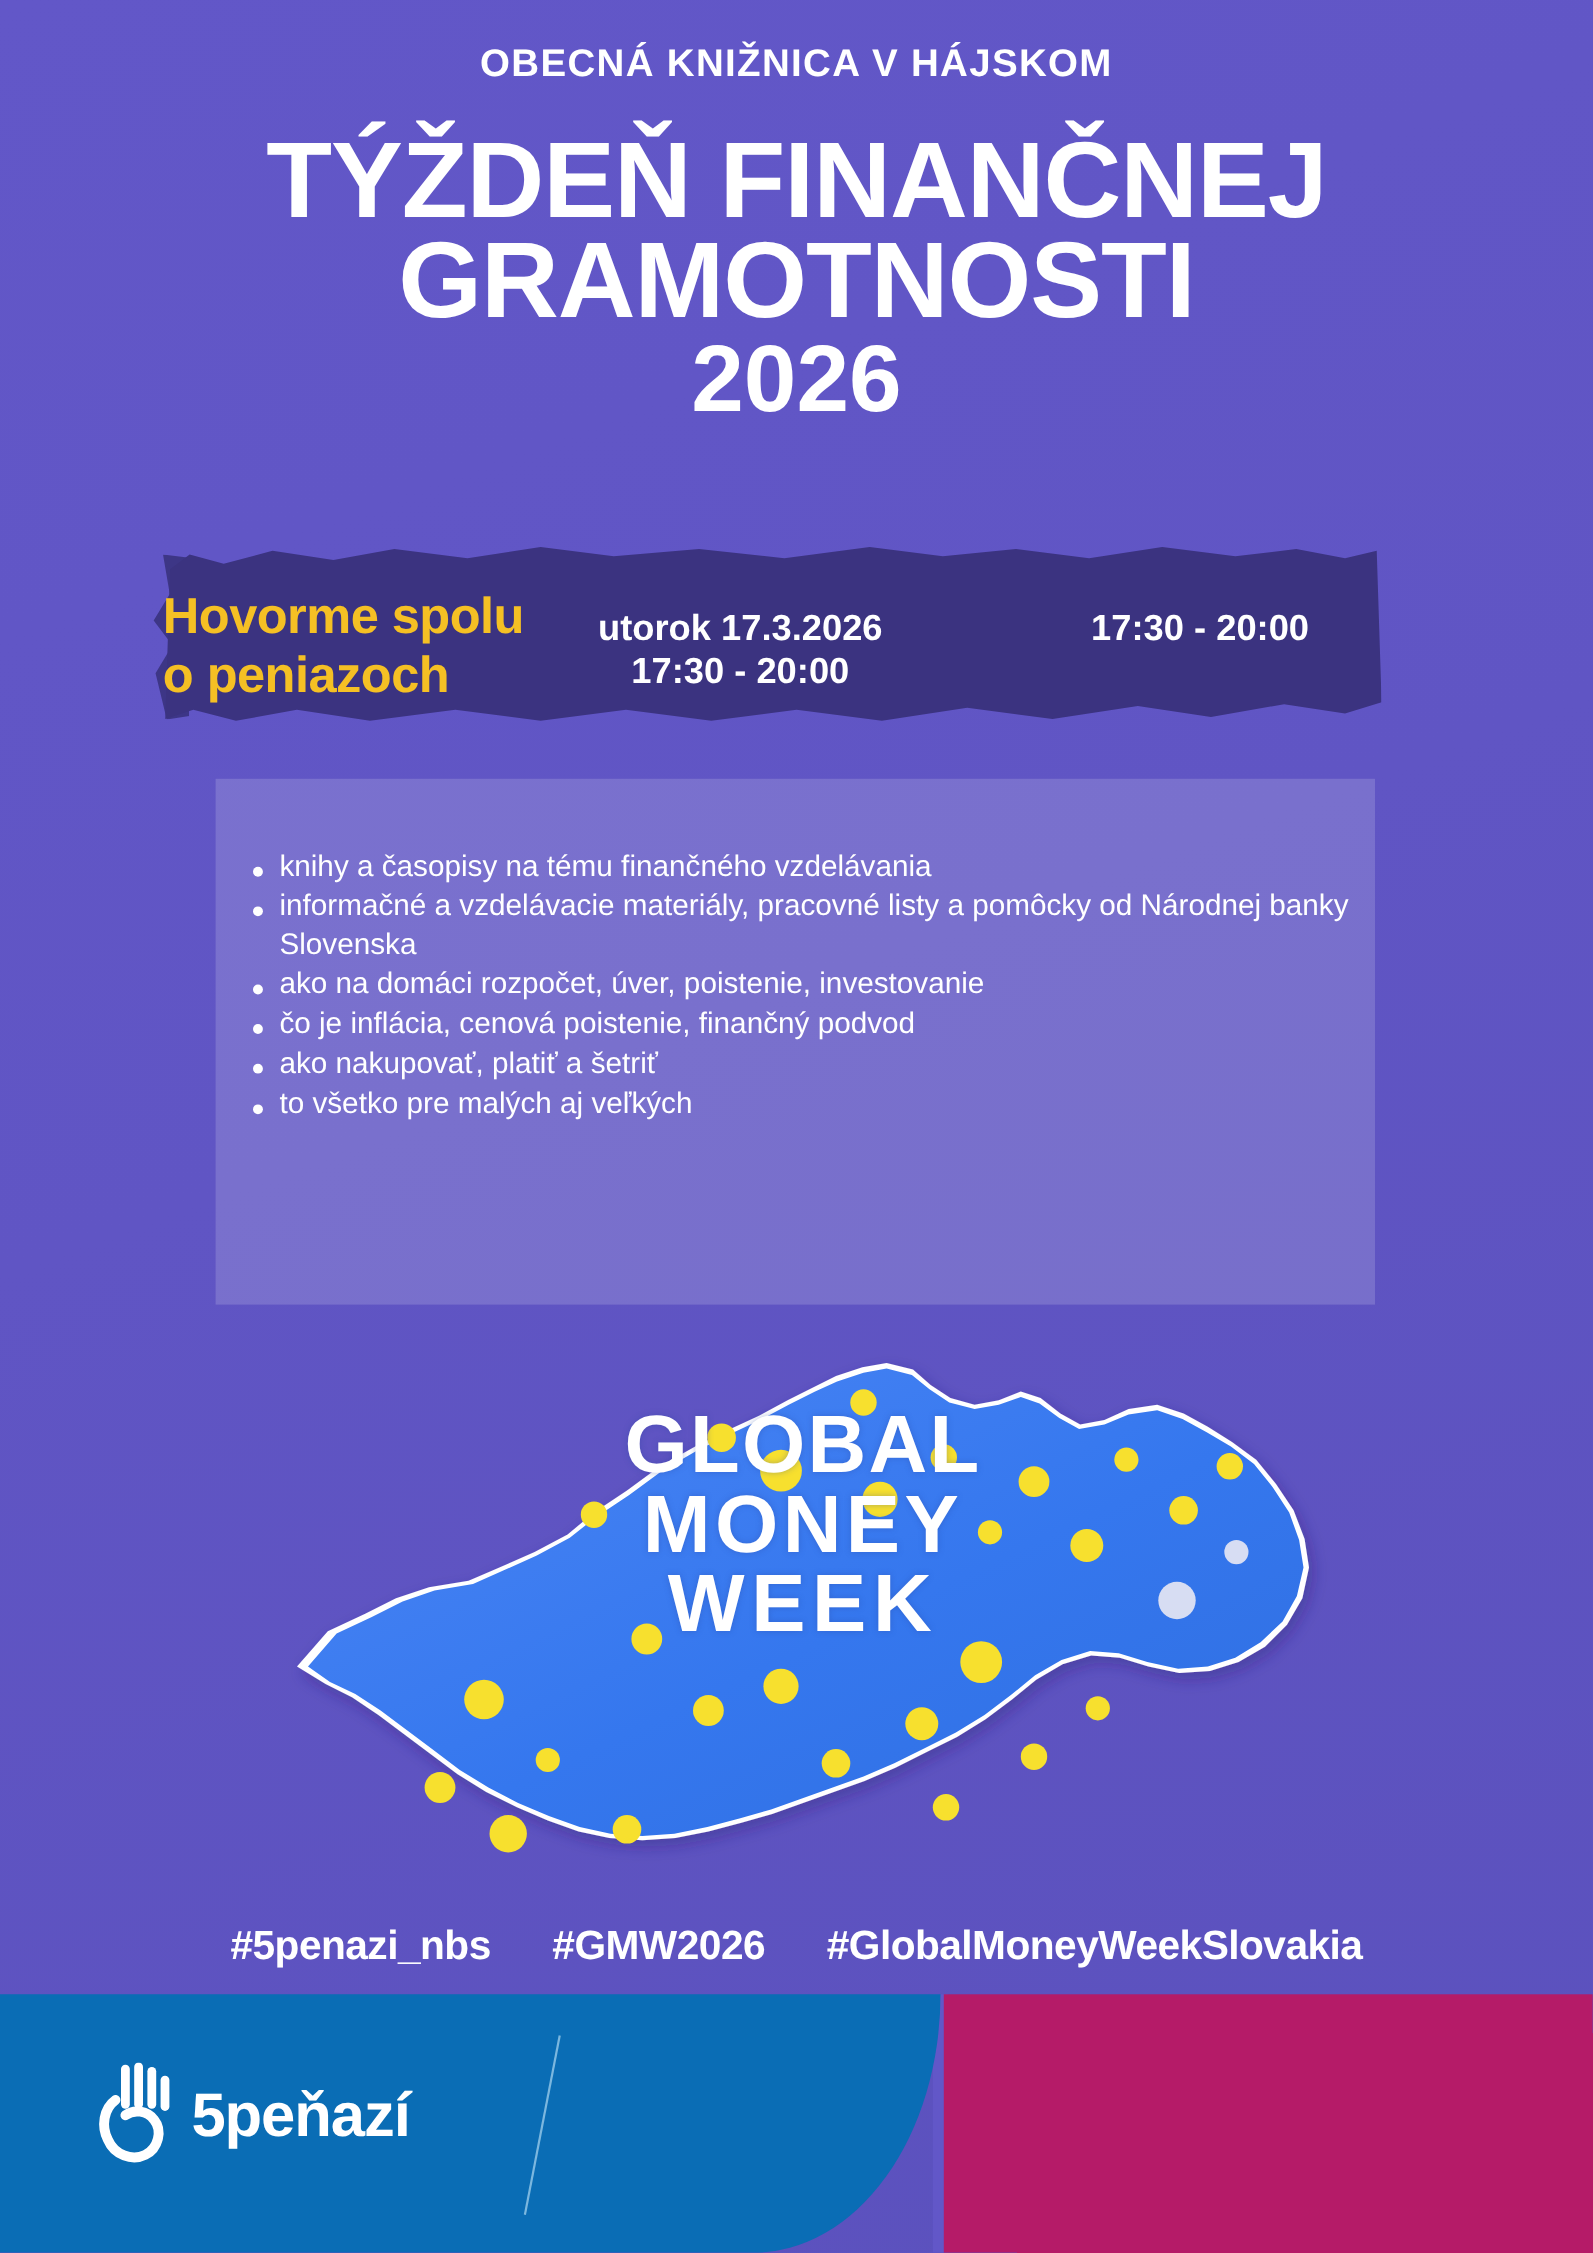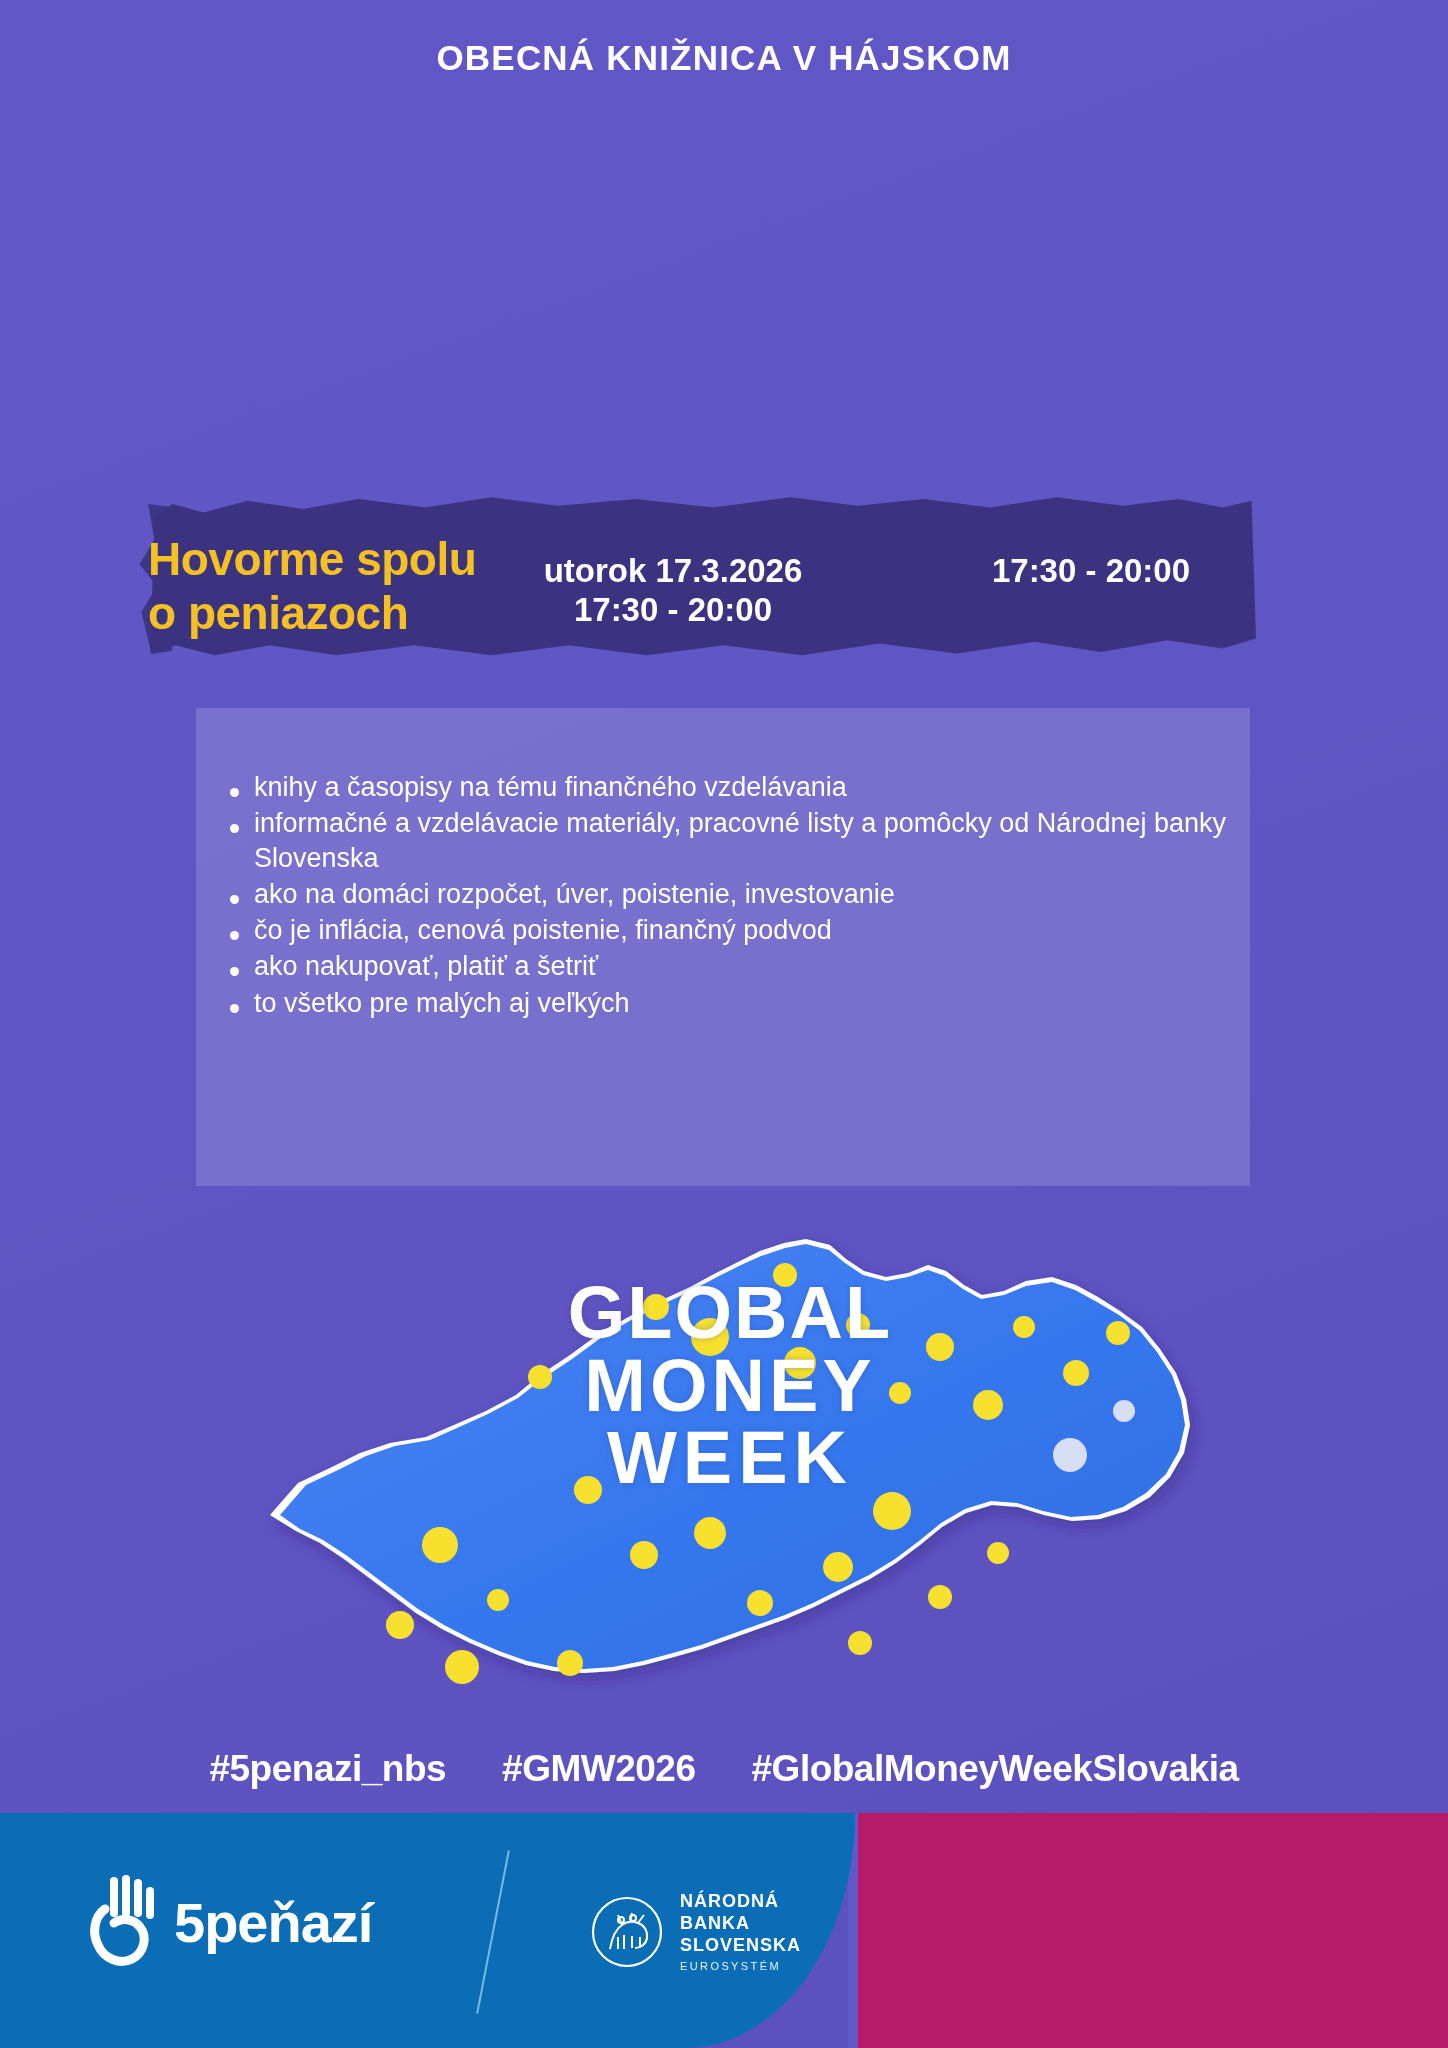--- a/index.html
+++ b/index.html
@@ -191,20 +191,25 @@
   .nbs-text { color:#ffffff; font-size:18px; font-weight:bold; line-height:1.22; letter-spacing:1px;}
   .nbs-text .euro { font-size:11px; font-weight:normal; letter-spacing:2.4px; opacity:.92; margin-top:3px;}
 </style>
 </head>
 <body>
 
 <div class="poster">
 
   <div class="org-line">OBECNÁ KNIŽNICA V HÁJSKOM</div>
 
+  <div class="main-title">
+    <span class="l1">TÝŽDEŇ FINANČNEJ</span>
+    <span class="l2">GRAMOTNOSTI</span>
+    <span class="l3">2026</span>
+  </div>
 
   <div class="brush-banner">
     <div class="brush-tail"></div>
     <div class="brush-bg"></div>
     <div class="banner-inner">
       <div class="banner-headline">Hovorme spolu o peniazoch</div>
       <div class="banner-dates">
         <div class="date-col">
           <span class="d-day">utorok 17.3.2026</span>
           <span class="d-time">17:30 - 20:00</span>
@@ -318,36 +323,20 @@
             <rect x="46" y="4" width="8" height="38" rx="4"></rect>
             <rect x="58" y="12" width="8" height="32" rx="4"></rect>
           </g>
           <path fill="none" stroke="#ffffff" stroke-width="9" stroke-linecap="round" d="M17,34 C6,42 4,58 10,70 C16,84 32,90 44,84 C56,78 60,62 52,52 C46,44 34,42 26,48"></path>
         </svg>
         <div class="logo-5p-text">5peňazí</div>
       </div>
 
       <div class="footer-divider"></div>
 
-      <div class="nbs-logo">
-        <svg class="nbs-seal" viewBox="0 0 78 78">
-          <circle cx="39" cy="39" r="34" fill="none" stroke="#ffffff" stroke-width="2.2"></circle>
-          <path fill="none" stroke="#ffffff" stroke-width="2" d="M22,56 C24,44 28,36 34,32 C38,29 44,28 50,30 C56,32 60,38 59,45
-                   C58,51 53,55 47,55 M30,56 L30,44 M36,56 L36,42 M44,55 L44,43
-                   M52,54 L52,44 M34,32 L30,22 M42,30 L44,20 M50,30 L56,22"></path>
-          <circle cx="33" cy="27" r="3" fill="none" stroke="#ffffff" stroke-width="2"></circle>
-          <circle cx="45" cy="25" r="3" fill="none" stroke="#ffffff" stroke-width="2"></circle>
-        </svg>
-        <div class="nbs-text">
-          <div>NÁRODNÁ</div>
-          <div>BANKA</div>
-          <div>SLOVENSKA</div>
-          <div class="euro">EUROSYSTÉM</div>
-        </div>
-      </div>
     </div>
 
     <div class="footer-magenta">
       
 
       
       
     </div>
   </div>
 

